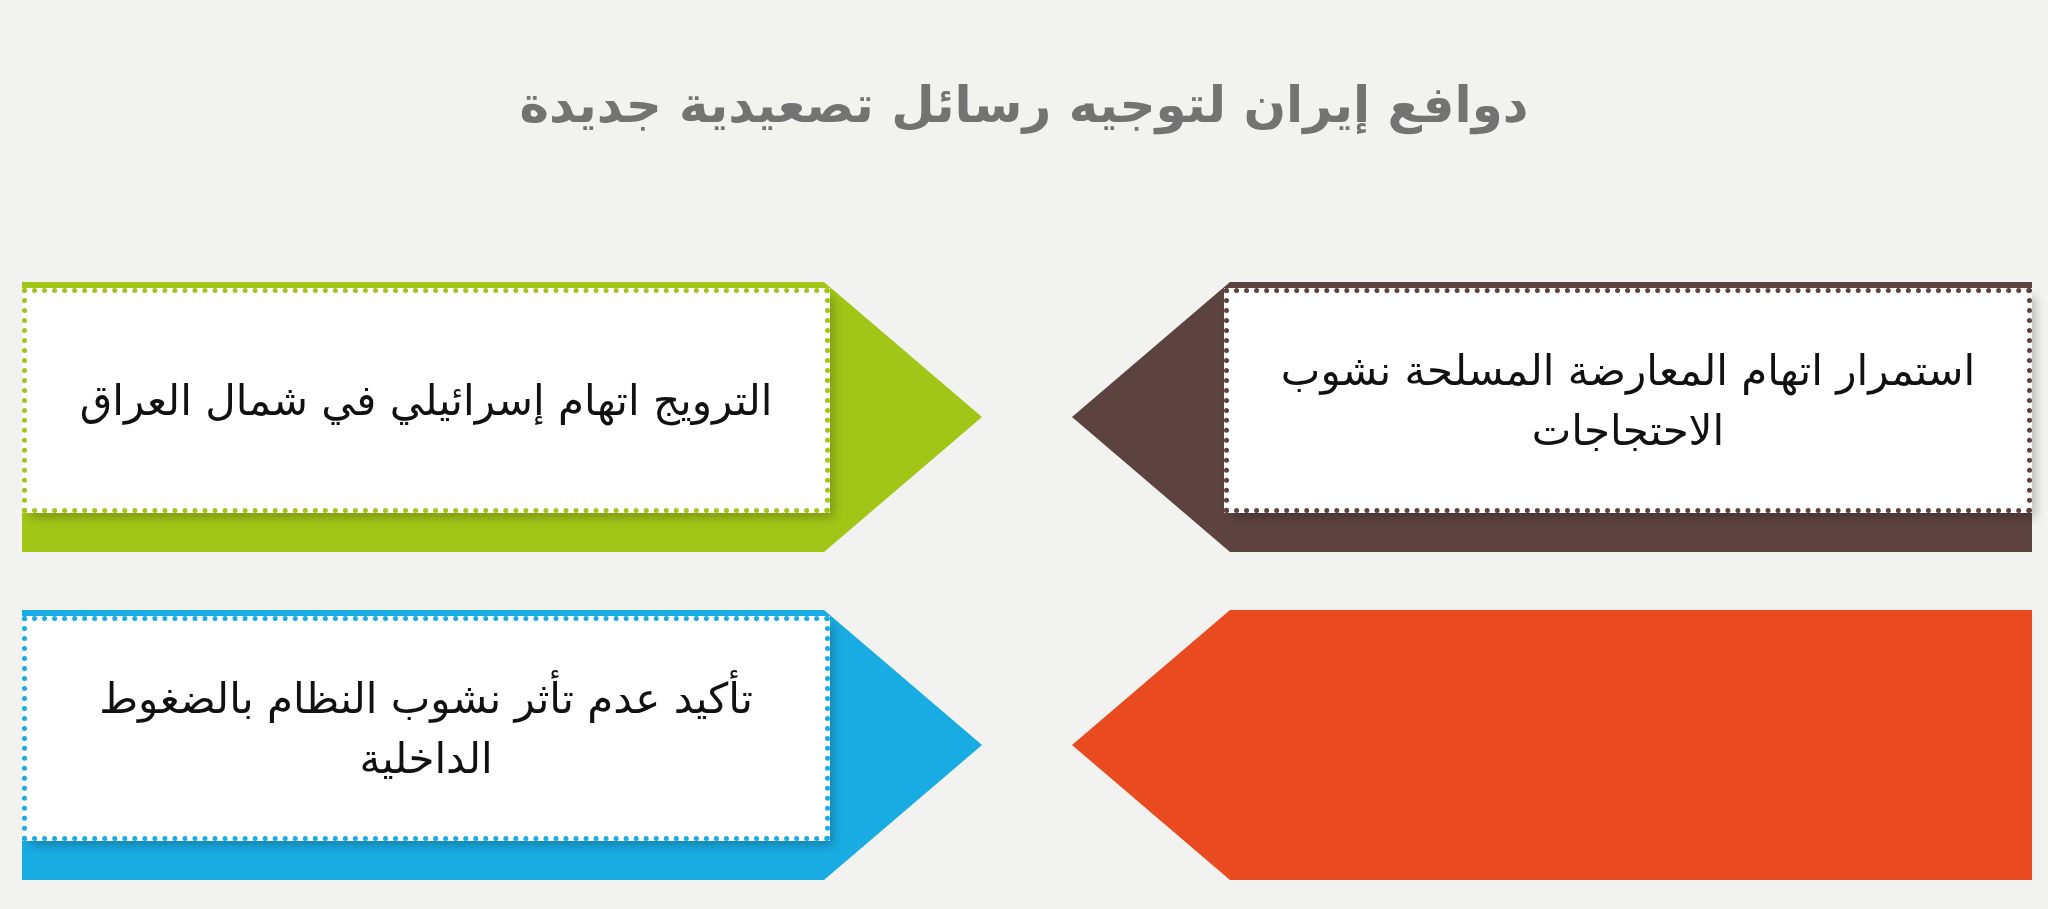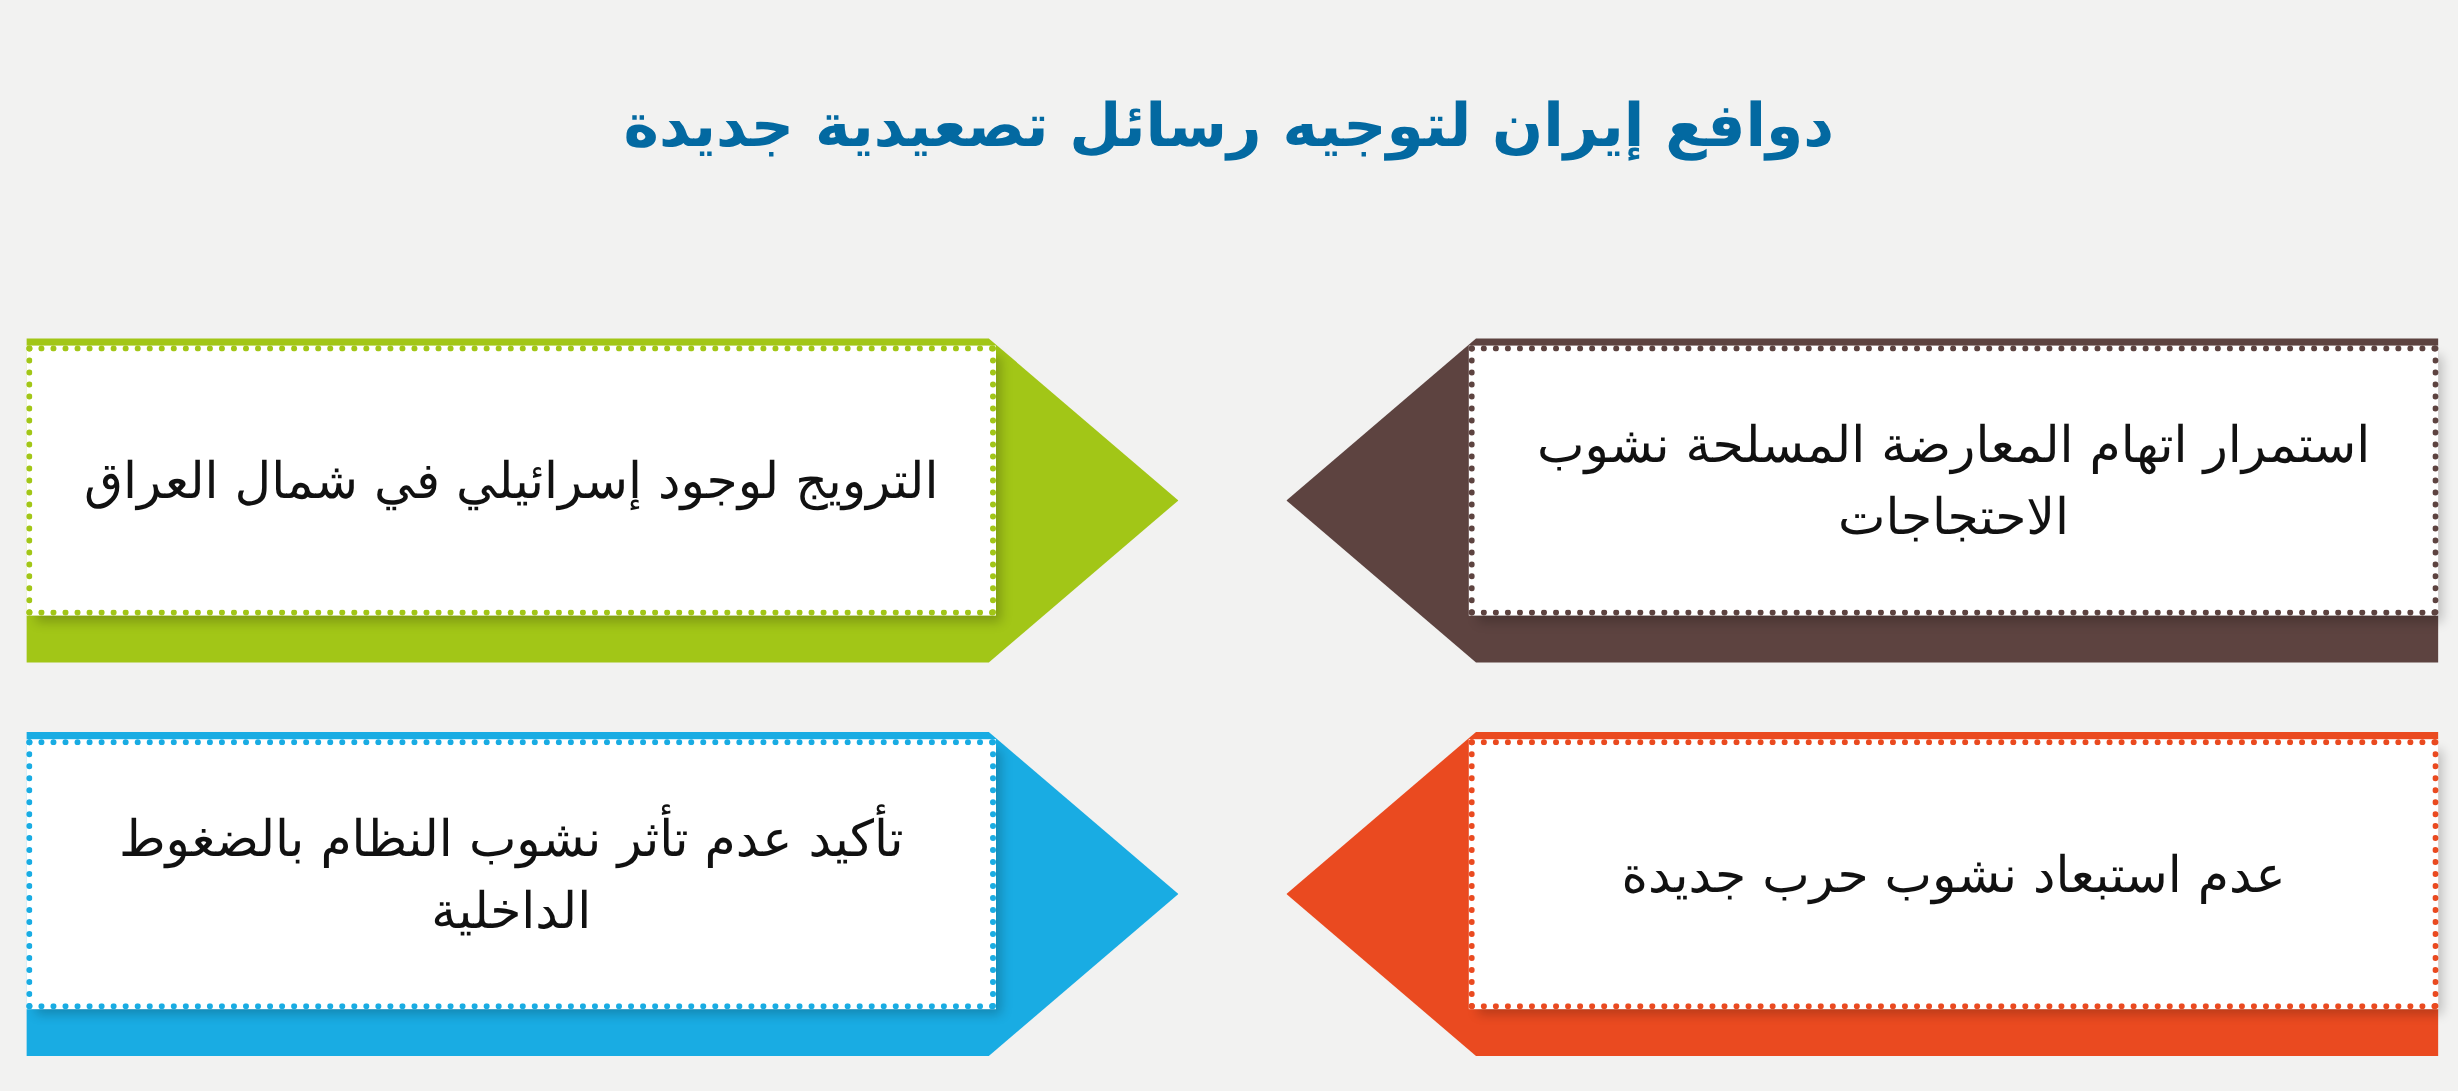--- a/index.html
+++ b/index.html
@@ -25,21 +25,21 @@
 
   
   .title {
     position: absolute;
     top: 78px;
     left: 0;
     width: 2048px;
     text-align: center;
     font-size: 50px;
     font-weight: bold;
-    color: #0369a1;
+    color: #737373;
     letter-spacing: 0px;
     direction: rtl;
     line-height: 1.1;
     white-space: nowrap;
   }
 
   
   .block {
     position: absolute;
   }
@@ -116,21 +116,21 @@
   <div class="title">دوافع إيران لتوجيه رسائل تصعيدية جديدة</div>
 
   <div class="block" id="block-tl">
     <div class="arrow">
       <svg viewBox="0 0 960 290" preserveAspectRatio="none">
         <polygon points="0,10 802,10 960,145 802,280 0,280" fill="#a2c617"></polygon>
       </svg>
     </div>
     <div class="card card-left bd-green">
       <div class="card-inner">
-        <div class="card-text">الترويج لوجود إسرائيلي في شمال العراق</div>
+        <div class="card-text">الترويج اتهام إسرائيلي في شمال العراق</div>
       </div>
     </div>
   </div>
 
   <div class="block" id="block-tr">
     <div class="arrow">
       <svg viewBox="0 0 960 290" preserveAspectRatio="none">
         <polygon points="960,10 158,10 0,145 158,280 960,280" fill="#5d4340"></polygon>
       </svg>
     </div>
@@ -153,20 +153,15 @@
       </div>
     </div>
   </div>
 
   <div class="block" id="block-br">
     <div class="arrow">
       <svg viewBox="0 0 960 290" preserveAspectRatio="none">
         <polygon points="960,10 158,10 0,145 158,280 960,280" fill="#ea4a20"></polygon>
       </svg>
     </div>
-    <div class="card card-right bd-orange">
-      <div class="card-inner">
-        <div class="card-text">عدم استبعاد نشوب حرب جديدة</div>
-      </div>
-    </div>
   </div>
 
 </div>
 
 </body></html>

